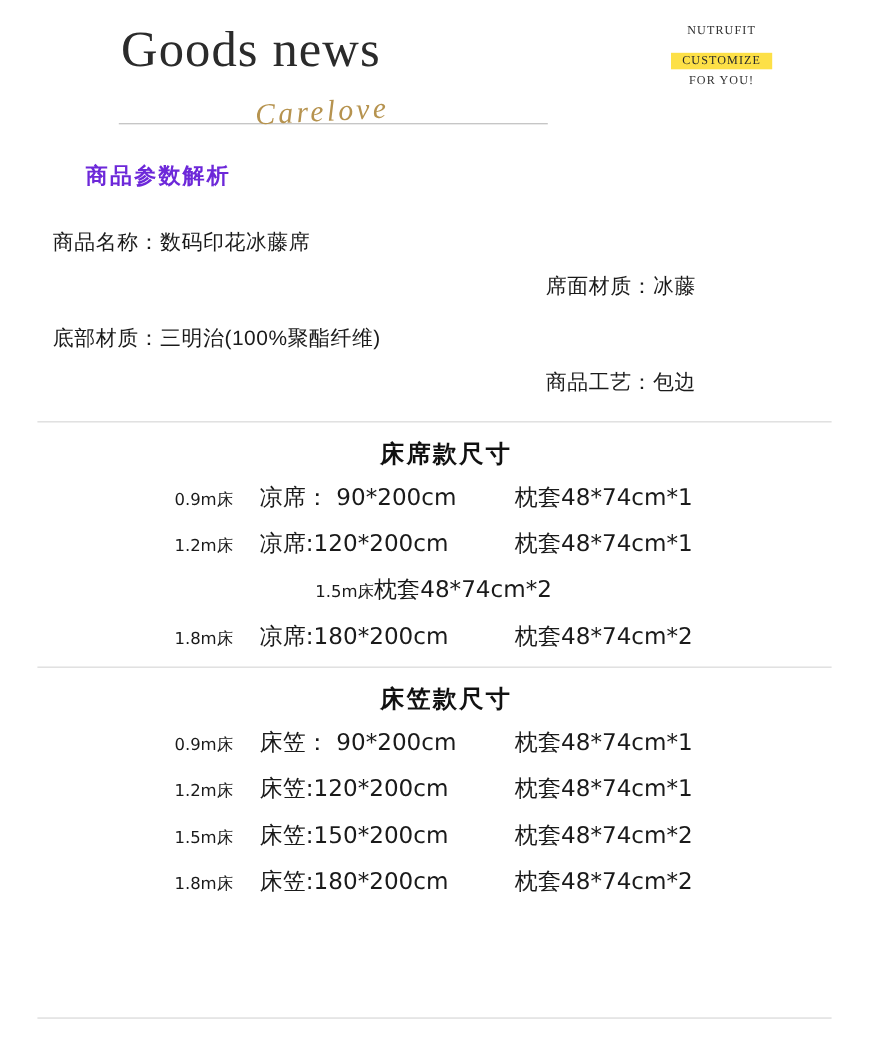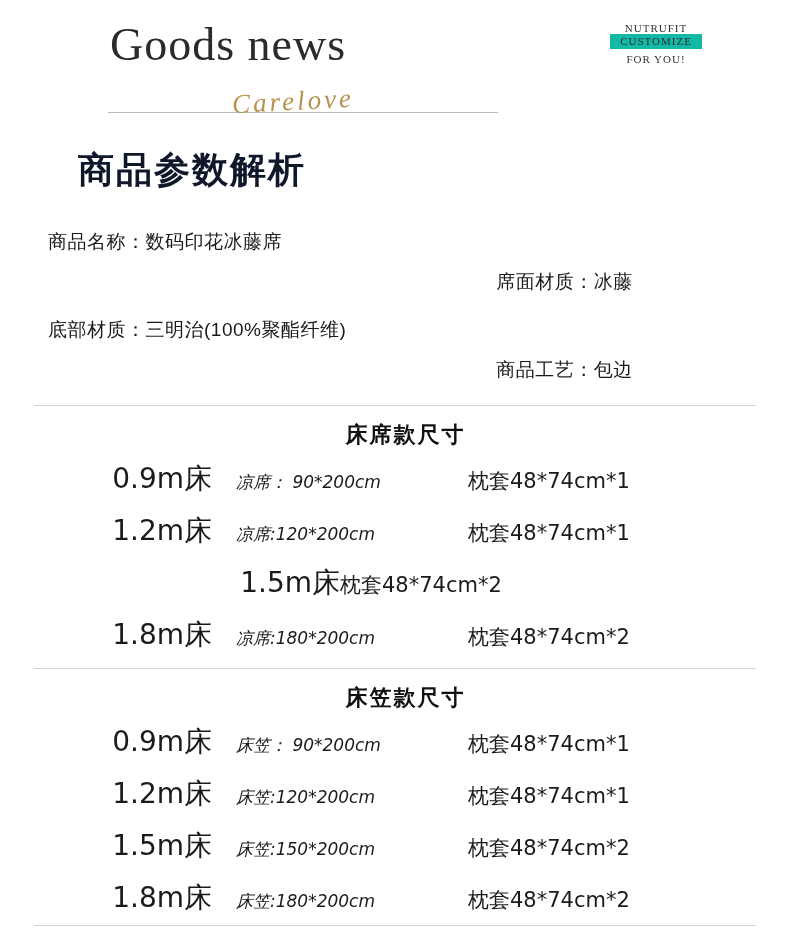--- a/index.html
+++ b/index.html
@@ -62,41 +62,41 @@
     width: 92px;
     text-align: center;
     font-family: "Liberation Serif", serif;
   }
   .badge-line1 {
     font-size: 11px;
     letter-spacing: 1px;
     color: #333;
   }
   .badge-line2 {
-    margin-top: 0;
-    background: #14b8a6;
+    margin-top: 14px;
+    background: #fde047;
     color: #2b2b2b;
     font-size: 11px;
     letter-spacing: 1px;
     padding: 1px 0 2px;
   }
   .badge-line3 {
     margin-top: 4px;
     font-size: 11px;
     letter-spacing: 1px;
     color: #333;
   }
 
   
   .page-title {
     margin: 6px 0 0 78px;
-    font-size: 36px;
+    font-size: 20px;
     font-weight: 700;
     letter-spacing: 2px;
-    color: #0f172a;
+    color: #6d28d9;
   }
 
   
   .specs {
     margin-top: 34px;
     padding: 0 60px 0 48px;
   }
   .spec-row {
     display: flex;
     margin-bottom: 22px;
@@ -134,30 +134,29 @@
   }
   .size-row {
     display: flex;
     justify-content: center;
     align-items: baseline;
     margin: 0 0 14px 0;
   }
   .size-bed {
     width: 128px;
     text-align: right;
-    font-size: 28px;
+    font-size: 15px;
     font-family: "DejaVu Sans", sans-serif;
     letter-spacing: 0;
   }
   .size-mat {
     width: 232px;
     padding-left: 24px;
-    font-size: 17px;
+    font-size: 21px;
     font-family: "DejaVu Sans", sans-serif;
-    font-style: italic;
   }
   .size-pillow {
     width: 238px;
     font-size: 21px;
     font-family: "DejaVu Sans", sans-serif;
   }
   .bottom-rule {
     position: absolute;
     left: 34px;
     right: 34px;

